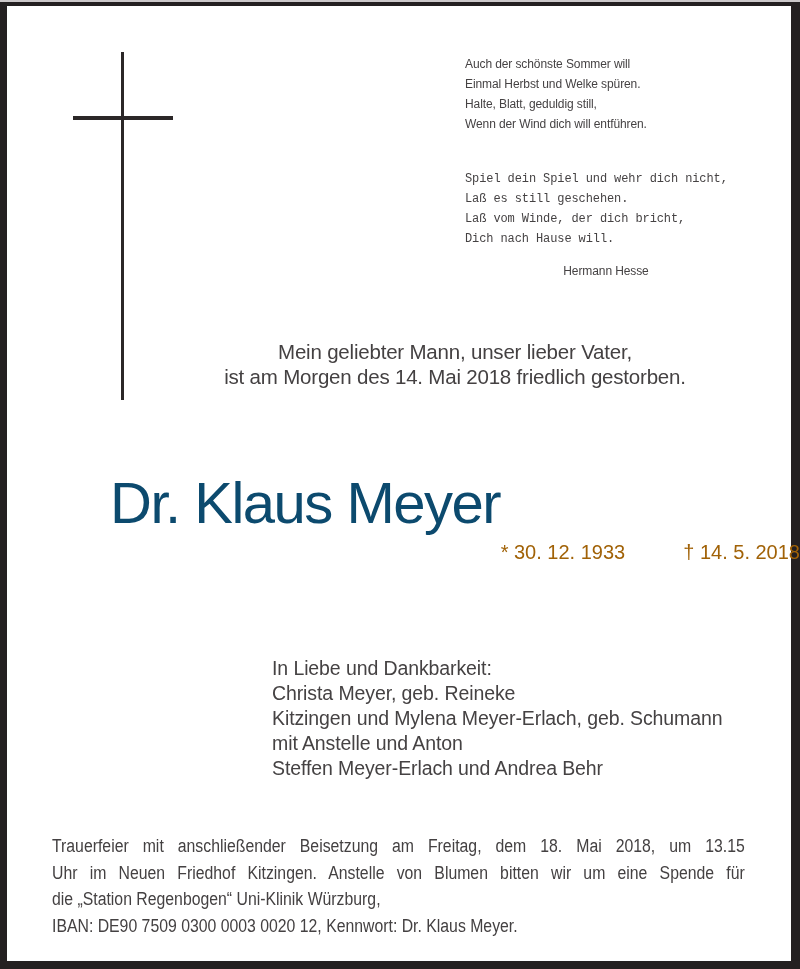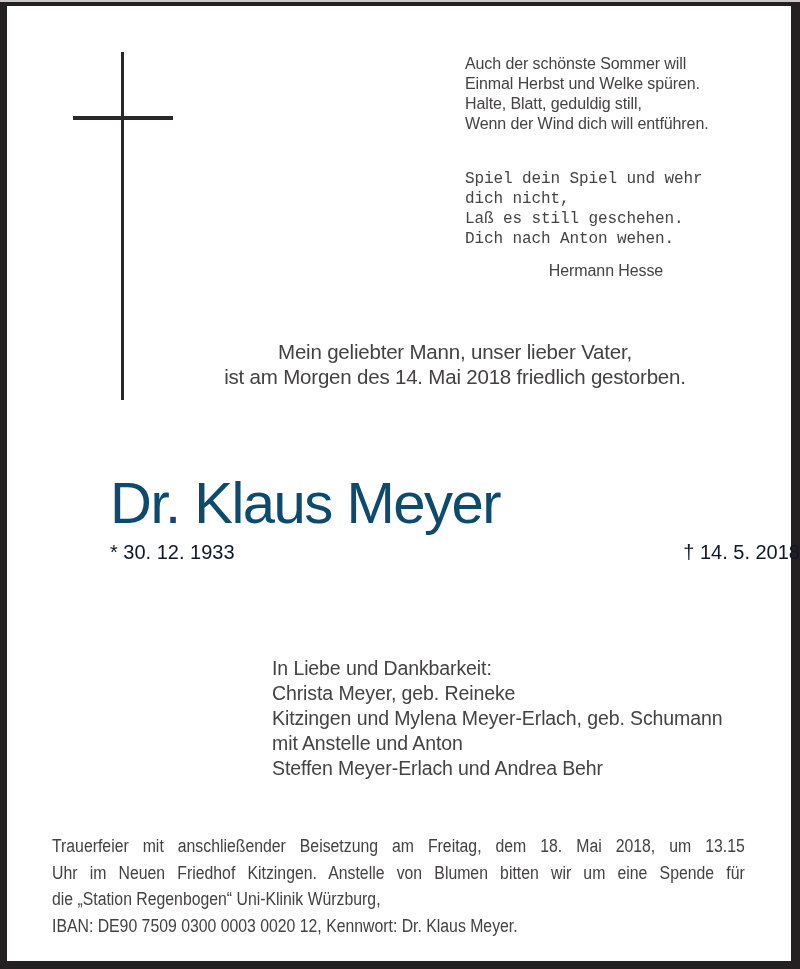--- a/index.html
+++ b/index.html
@@ -19,43 +19,43 @@
   .border-left { position: absolute; left: 0; top: 2px; width: 7px; height: 967px; background: #242021; }
   .border-right{ position: absolute; left: 791px; top: 2px; width: 9px; height: 967px; background: #242021; }
 
   
   .cross-v { position: absolute; left: 121px; top: 52px; width: 3px; height: 348px; background: #2b2728; }
   .cross-h { position: absolute; left: 73px; top: 116px; width: 100px; height: 4px; background: #2b2728; }
 
   
   .poem {
     position: absolute; left: 465px; top: 54px; width: 282px;
-    font-size: 16px; line-height: 20px; letter-spacing: -0.1px; color: #454243;
+    font-size: 12px; line-height: 20px; letter-spacing: -0.1px; color: #454243;
   }
   .stanza2 { margin-top: 35px; font-family: Liberation Mono, monospace; }
   .attribution { margin-top: 12px; text-align: center; }
 
   
   .announcement {
     position: absolute; left: 110px; top: 339px; width: 690px;
     text-align: center; font-size: 20.5px; line-height: 25px; letter-spacing: -0.2px; color: #444142;
   }
 
   
   .name {
     position: absolute; left: 110px; top: 474px; width: 690px; margin: 0;
     text-align: left; font-size: 58px; line-height: 58px; font-weight: 400;
     letter-spacing: -1.5px; color: #0c4a6e;
   }
 
   
   .dates {
     position: absolute; left: 110px; top: 540px; width: 690px;
-    display: flex; justify-content: space-between; gap: 90px;
-    font-size: 20px; line-height: 24px; color: #0f172a;
+    display: flex; justify-content: flex-end; gap: 58px;
+    font-size: 20px; line-height: 24px; color: #a16207;
   }
 
   
   .mourners {
     position: absolute; left: 272px; top: 656px;
     font-size: 19.5px; line-height: 25px; letter-spacing: -0.1px; color: #454243;
   }
 
   
   .funeral {
@@ -84,21 +84,22 @@
   <div class="poem">
     <div class="stanza1">
       <div>Auch der schönste Sommer will</div>
       <div>Einmal Herbst und Welke spüren.</div>
       <div>Halte, Blatt, geduldig still,</div>
       <div>Wenn der Wind dich will entführen.</div>
     </div>
     <div class="stanza2">
       <div>Spiel dein Spiel und wehr dich nicht,</div>
       <div>Laß es still geschehen.</div>
-      <div>Dich nach Anton wehen.</div>
+      <div>Laß vom Winde, der dich bricht,</div>
+      <div>Dich nach Hause will.</div>
     </div>
     <div class="attribution">Hermann Hesse</div>
   </div>
 
   <div class="announcement">
     <div>Mein geliebter Mann, unser lieber Vater,</div>
     <div>ist am Morgen des 14. Mai 2018 friedlich gestorben.</div>
   </div>
 
   <h1 class="name">Dr. Klaus Meyer</h1>

